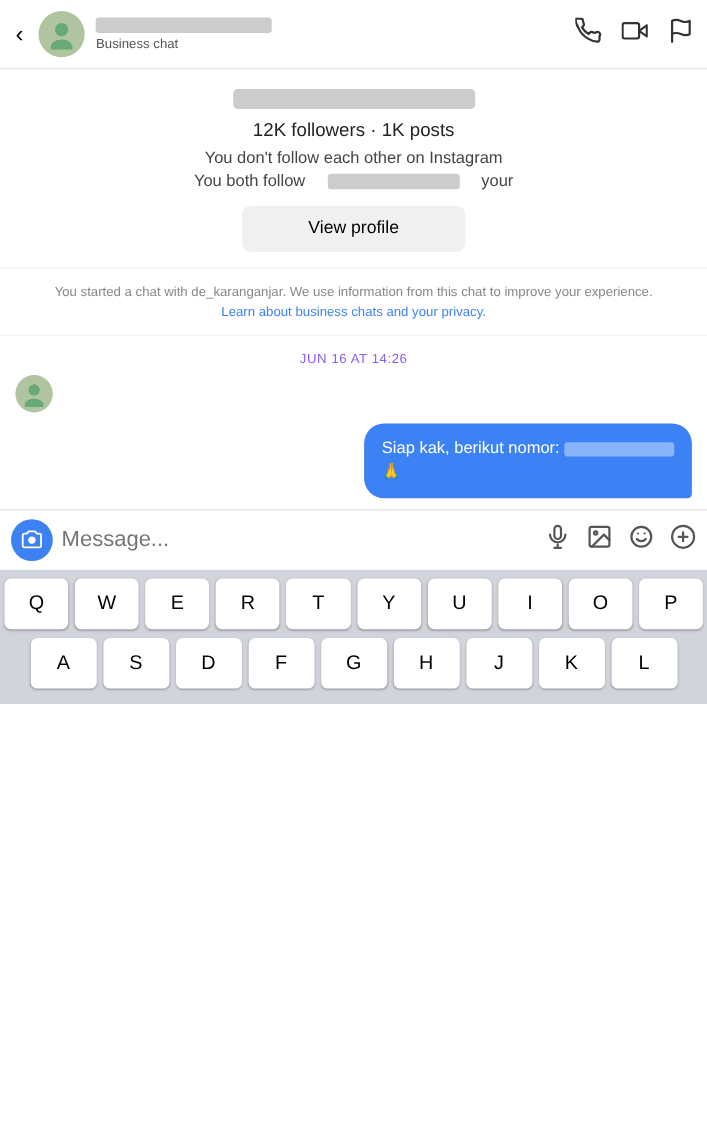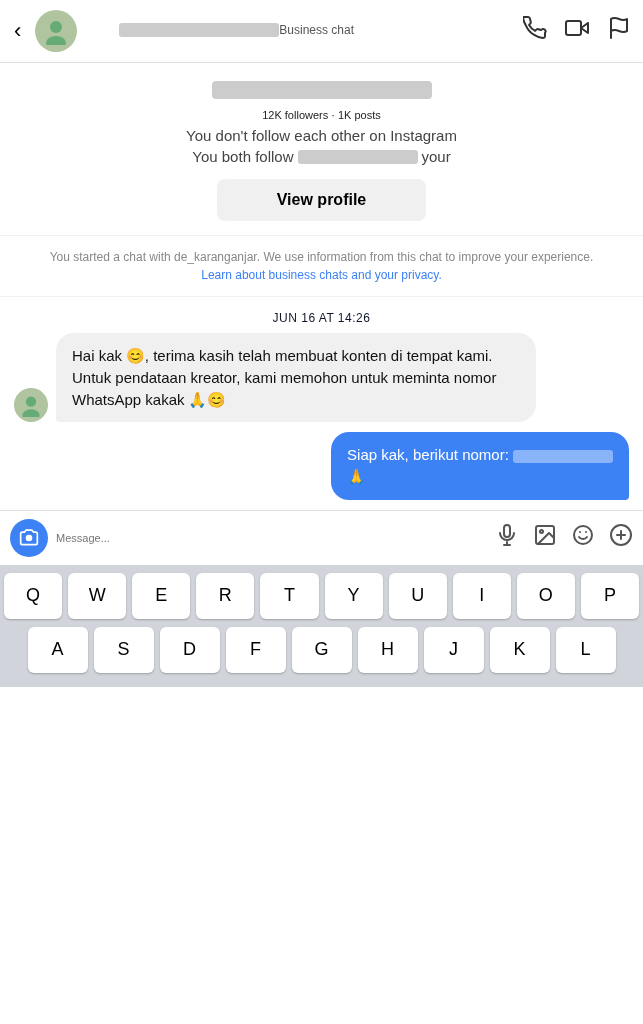--- a/index.html
+++ b/index.html
@@ -37,22 +37,21 @@
       justify-content: center;
       overflow: hidden;
       flex-shrink: 0;
     }
     .header-avatar svg {
       width: 28px; height: 28px;
     }
     .header-info {
       flex: 1;
       display: flex;
-      flex-direction: row;
-      margin-left: 32px;
+      flex-direction: column;
     }
     .header-name-blur {
       height: 14px;
       width: 160px;
       background: #ccc;
       border-radius: 3px;
       margin-bottom: 3px;
     }
     .header-subtitle {
       font-size: 12px;
@@ -78,54 +77,54 @@
       border-bottom: 1px solid #f0f0f0;
     }
     .profile-name-blur {
       height: 18px;
       width: 220px;
       background: #ccc;
       border-radius: 4px;
       margin-bottom: 10px;
     }
     .profile-stats {
-      font-size: 11px;
+      font-size: 17px;
       color: #222;
       margin-bottom: 6px;
       text-align: right;
     }
     .profile-follow-info {
       font-size: 15px;
       color: #444;
       text-align: left;
       margin-bottom: 4px;
     }
     .profile-follow-mutual {
       font-size: 15px;
       color: #444;
       text-align: center;
       margin-bottom: 14px;
       display: flex;
       align-items: center;
-      gap: 4px;
+      gap: 20px;
     }
     .blur-text {
       display: inline-block;
       background: #ccc;
       border-radius: 3px;
       height: 14px;
       vertical-align: middle;
     }
     .view-profile-btn {
       background: #f0f0f0;
       border: none;
       border-radius: 8px;
       padding: 12px 60px;
       font-size: 16px;
-      font-weight: 700;
+      font-weight: 400;
       color: #000;
       cursor: pointer;
       margin-bottom: 4px;
     }
 
     
     .privacy-notice {
       padding: 12px 36px;
       font-size: 12px;
       color: #888;
@@ -135,21 +134,21 @@
     }
     .privacy-notice a {
       color: #3d82f5;
       text-decoration: none;
     }
 
     
     .timestamp {
       text-align: center;
       font-size: 12px;
-      color: #0f172a;
+      color: #8b5cf6;
       padding: 14px 0 8px;
       letter-spacing: 0.5px;
     }
 
     
     .messages-area {
       padding: 0 14px 10px;
       display: flex;
       flex-direction: column;
       gap: 10px;
@@ -215,21 +214,21 @@
       justify-content: center;
       color: #fff;
       font-size: 18px;
       cursor: pointer;
       flex-shrink: 0;
     }
     .input-field {
       flex: 1;
       border: none;
       outline: none;
-      font-size: 11px;
+      font-size: 20px;
       color: #888;
       background: transparent;
     }
     .input-icons {
       display: flex;
       gap: 14px;
       align-items: center;
     }
     .input-icon {
       font-size: 22px;
@@ -322,23 +321,20 @@
 <div class="timestamp">JUN 16 AT 14:26</div>
 
 <div class="messages-area">
 
   <div class="msg-row-incoming">
     <div class="msg-avatar">
       <svg viewBox="0 0 28 28" width="24" height="24" fill="none">
         <circle cx="14" cy="10" r="6" fill="#6a7"></circle>
         <ellipse cx="14" cy="26" rx="10" ry="7" fill="#6a7"></ellipse>
       </svg>
-    </div>
-    <div class="bubble-incoming">
-      <span>Hai kak 😊, terima kasih telah membuat konten di tempat kami.<br>Untuk pendataan kreator, kami memohon untuk meminta nomor WhatsApp kakak 🙏😊</span>
     </div>
   </div>
 
   <div class="msg-row-outgoing">
     <div class="bubble-outgoing">
       <span>Siap kak, berikut nomor: <span class="blur-text" style="width:100px; background:rgba(255,255,255,0.4); height:13px; display:inline-block; vertical-align:middle;"></span><br>🙏</span>
     </div>
   </div>
 
 </div>

